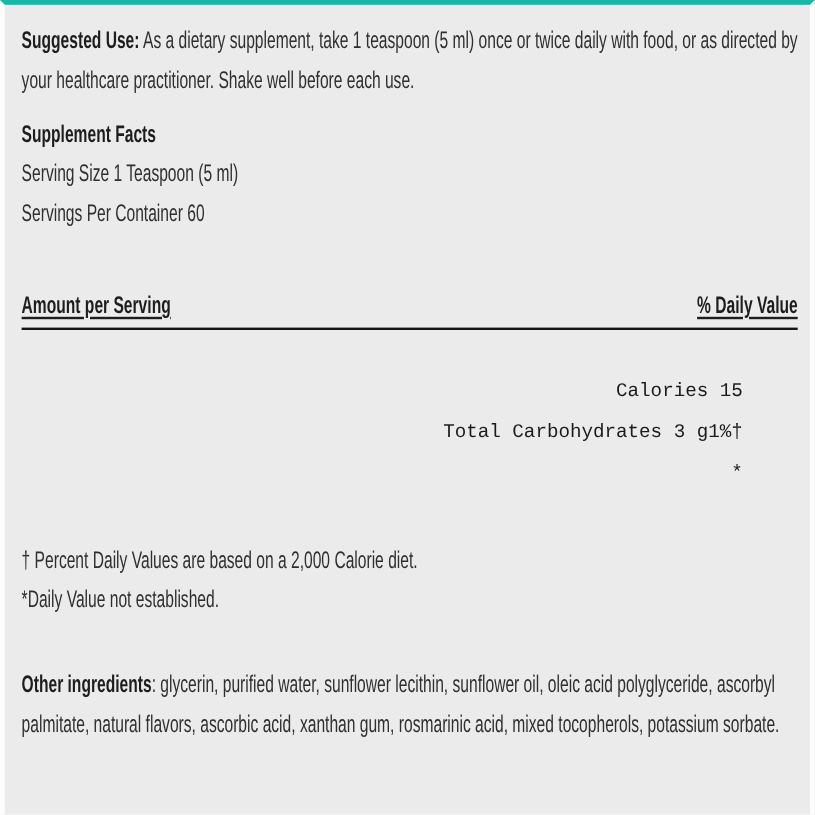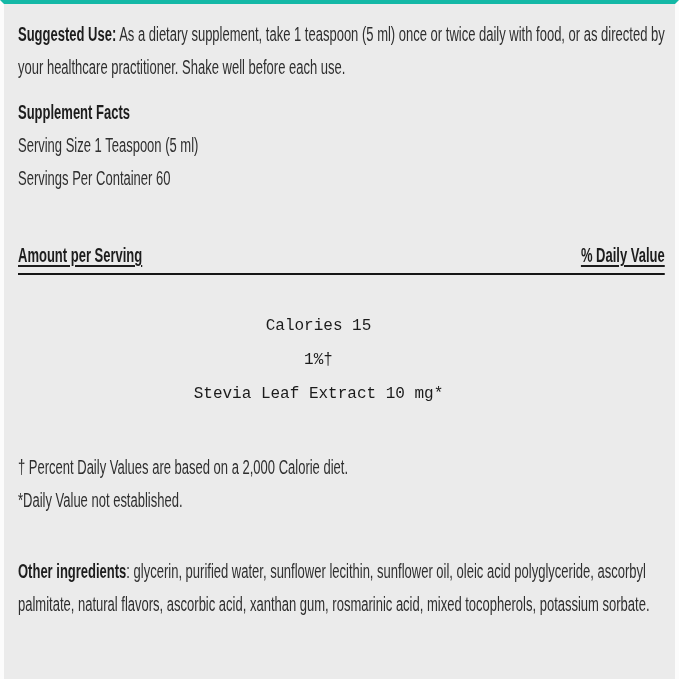--- a/index.html
+++ b/index.html
@@ -53,21 +53,21 @@
   .facts-table {
     width: 601px;
     margin-top: 34px;
     font-family: "Liberation Mono", "DejaVu Sans Mono", monospace;
     font-size: 16px;
     line-height: 34px;
     color: #1b1b1b;
   }
   .facts-row {
     display: flex;
-    justify-content: center;
+    justify-content: flex-end;
   }
   .footnotes { margin-top: 40px; }
   .other { margin-top: 38px; }
 </style>
 </head>
 <body>
 
 <div class="page">
 
   <p class="sans cx suggested"><strong>Suggested Use:</strong> <span>As a dietary supplement, take 1 teaspoon (5 ml) once or twice daily with food, or as directed by your healthcare practitioner. Shake well before each use.</span></p>
@@ -81,24 +81,24 @@
     <span>Amount per Serving</span>
     <span>% Daily Value</span>
   </div>
 
   <div class="facts-table">
     <div class="facts-row">
       <span>Calories 15</span>
       <span></span>
     </div>
     <div class="facts-row">
+      <span>Total Carbohydrates 3 g</span>
       <span>1%†</span>
     </div>
     <div class="facts-row">
-      <span>Stevia Leaf Extract 10 mg</span>
       <span>*</span>
     </div>
   </div>
 
   <div class="sans cx footnotes">
     <p>† Percent Daily Values are based on a 2,000 Calorie diet.</p>
     <p>*Daily Value not established.</p>
   </div>
 
   <p class="sans cx other"><strong>Other ingredients</strong><span>: glycerin, purified water, sunflower lecithin, sunflower oil, oleic acid polyglyceride, ascorbyl palmitate, natural flavors, ascorbic acid, xanthan gum, rosmarinic acid, mixed tocopherols, potassium sorbate.</span></p>

